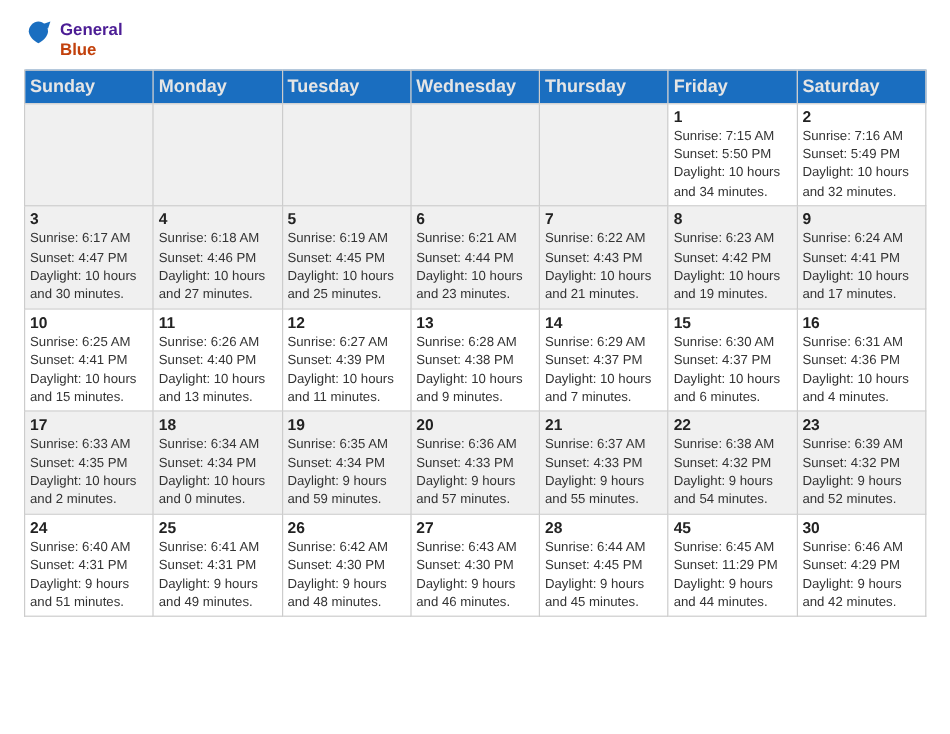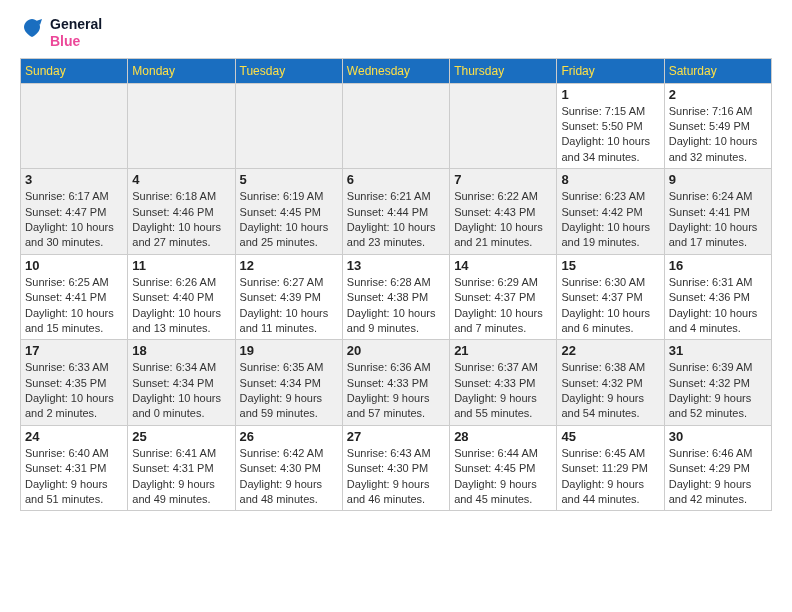--- a/index.html
+++ b/index.html
@@ -36,23 +36,23 @@
       font-size: 15px;
       color: #444;
     }
     table {
       width: 100%;
       border-collapse: collapse;
       table-layout: fixed;
     }
     th {
       background-color: #1a6ec0;
-      color: #fde047;
-      font-size: 12px;
-      font-weight: normal;
+      color: #e5e5e5;
+      font-size: 15px;
+      font-weight: bold;
       padding: 5px 4px;
       text-align: left;
       border: 1px solid #ccc;
     }
     td {
       border: 1px solid #ccc;
       vertical-align: top;
       padding: 3px 4px;
       font-size: 10px;
       color: #222;
@@ -84,22 +84,22 @@
   <div class="header-section">
     <div class="logo">
   <div style="display:flex;align-items:center;">
     <div style="margin-right:6px;">
       <svg width="24" height="28" viewBox="0 0 24 28">
         <path d="M12 2 C8 2, 4 6, 4 10 C4 14, 8 18, 12 20 C16 18, 20 14, 20 10 C20 6, 16 2, 12 2Z" fill="#1a6ec0"></path>
         <path d="M16 4 L22 2 L20 8Z" fill="#1a6ec0"></path>
       </svg>
     </div>
     <div>
-      <div style="font-size:14px;font-weight:bold;color:#0f172a;line-height:1.2;">General</div>
-      <div style="font-size:14px;font-weight:bold;color:#ec4899;line-height:1.2;">Blue</div>
+      <div style="font-size:14px;font-weight:bold;color:#4c1d95;line-height:1.2;">General</div>
+      <div style="font-size:14px;font-weight:bold;color:#c2410c;line-height:1.2;">Blue</div>
     </div>
   </div>
 </div>
     <div class="title-section">
       <div class="month-title"></div>
       <div class="location-title"></div>
     </div>
   </div>
 
   <table>
@@ -275,21 +275,21 @@
 and 55 minutes.</div>
           </td>
           <td class="alt-row">
             <span class="day-number">22</span>
             <div class="day-info">Sunrise: 6:38 AM
 Sunset: 4:32 PM
 Daylight: 9 hours
 and 54 minutes.</div>
           </td>
           <td class="alt-row">
-            <span class="day-number">31</span>
+            <span class="day-number">23</span>
             <div class="day-info">Sunrise: 6:39 AM
 Sunset: 4:32 PM
 Daylight: 9 hours
 and 52 minutes.</div>
           </td>
         </tr>
         <tr>
           <td>
             <span class="day-number">24</span>
             <div class="day-info">Sunrise: 6:40 AM

